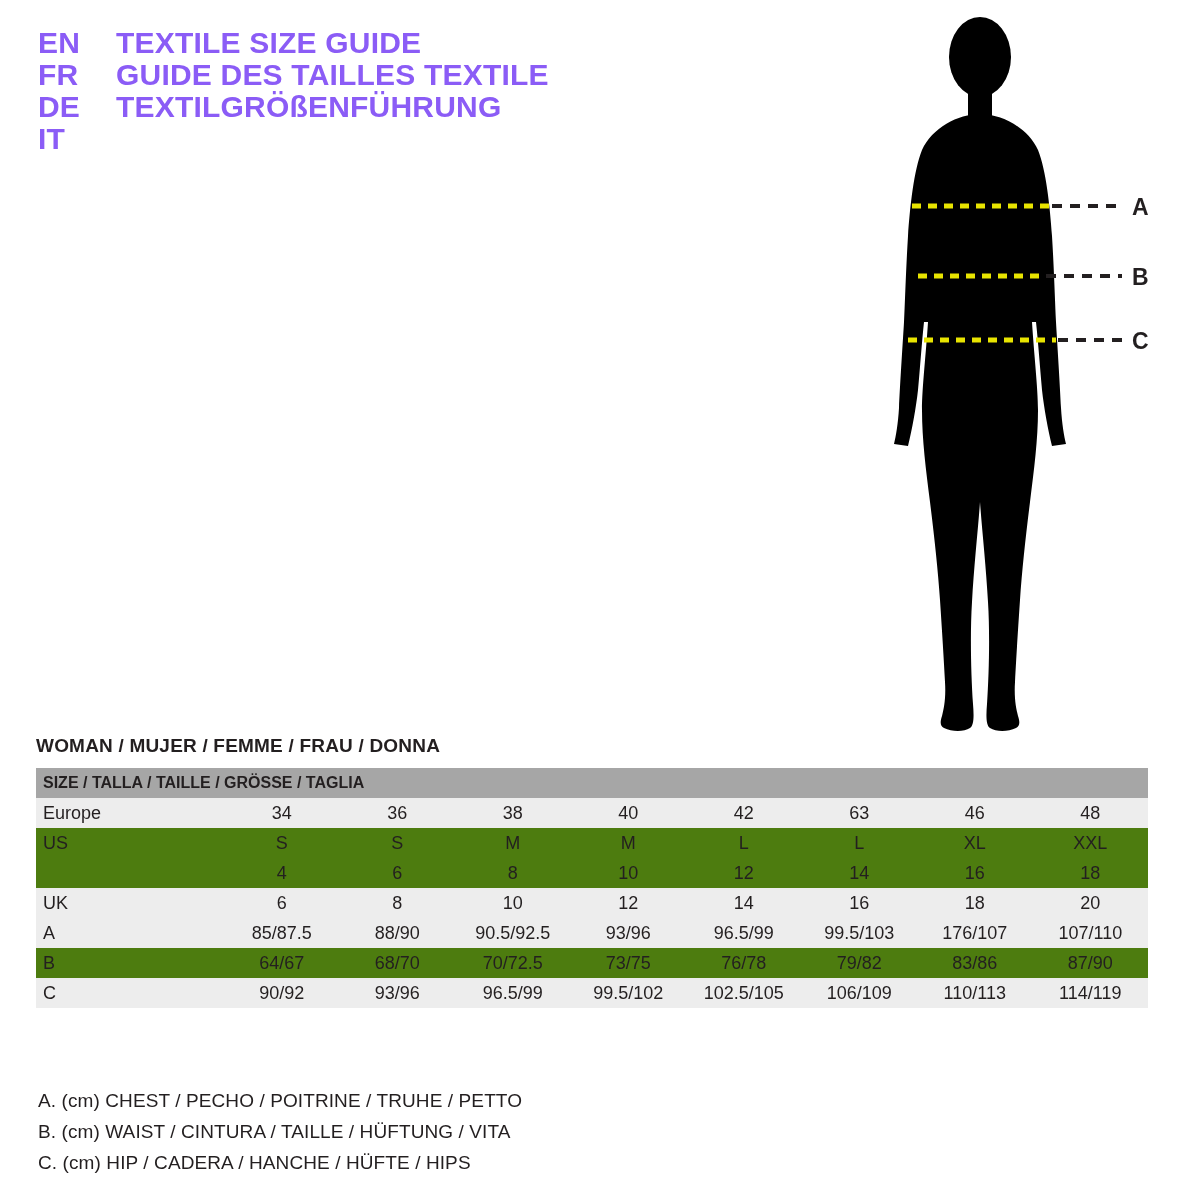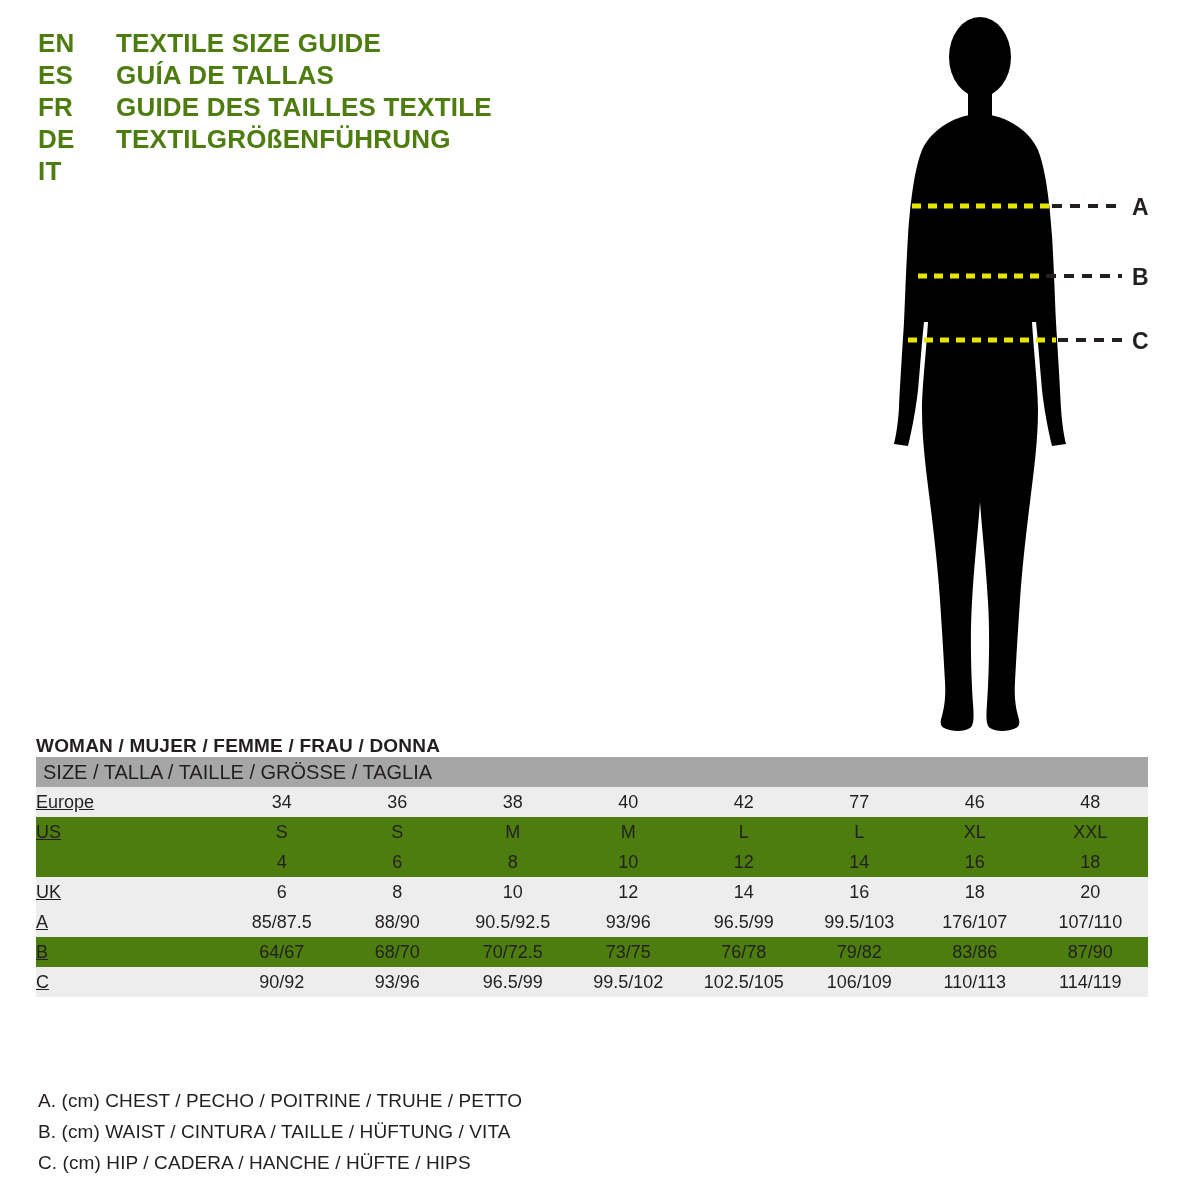--- a/index.html
+++ b/index.html
@@ -18,26 +18,26 @@
 
   
   #lang-block {
     position: absolute;
     left: 38px;
     top: 28px;
     width: 560px;
   }
   .lang-row {
     display: flex;
-    align-items: flex-start;
+    align-items: flex-end;
     height: 32px;
-    font-size: 26px;
+    font-size: 30px;
     font-weight: bold;
     letter-spacing: 0.2px;
-    color: #4d7c0f;
+    color: #8b5cf6;
   }
   .lang-code {
     width: 78px;
     flex: 0 0 78px;
   }
   .lang-text {
     white-space: nowrap;
   }
 
   
@@ -61,47 +61,48 @@
   #table-section {
     position: absolute;
     left: 36px;
     top: 735px;
     width: 1128px;
   }
   #woman-title {
     font-size: 19px;
     font-weight: bold;
     color: #231f20;
+    margin-bottom: 11px;
     letter-spacing: 0.2px;
   }
   table {
     border-collapse: collapse;
     width: 1112px;
     table-layout: fixed;
   }
   th, td {
     font-size: 18px;
     color: #231f20;
     height: 30px;
     padding: 0;
     font-weight: normal;
     text-align: center;
     vertical-align: middle;
   }
   th.head-cell {
     background: #a6a6a6;
     text-align: left;
-    font-weight: normal;
+    font-weight: bold;
     padding-left: 7px;
     height: 30px;
-    font-size: 20px;
+    font-size: 16px;
   }
   td.row-label {
     text-align: left;
-    text-decoration: underline;
+    padding-left: 7px;
   }
   tr.shade td { background: #ededed; }
   tr.plain td { background: #4d7c0f; }
   col.c-label { width: 188px; }
   col.c-data  { width: 115.5px; }
 
   
   #footnotes {
     position: absolute;
     left: 38px;
@@ -117,24 +118,20 @@
     white-space: nowrap;
   }
 </style>
 </head>
 <body>
 
 <div id="lang-block">
   <div class="lang-row">
     <span class="lang-code">EN</span>
     <span class="lang-text">TEXTILE SIZE GUIDE</span>
-  </div>
-  <div class="lang-row">
-    <span class="lang-code">ES</span>
-    <span class="lang-text">GUÍA DE TALLAS</span>
   </div>
   <div class="lang-row">
     <span class="lang-code">FR</span>
     <span class="lang-text">GUIDE DES TAILLES TEXTILE</span>
   </div>
   <div class="lang-row">
     <span class="lang-code">DE</span>
     <span class="lang-text">TEXTILGRÖßENFÜHRUNG</span>
   </div>
   <div class="lang-row">
@@ -226,21 +223,21 @@
       </tr>
     </thead>
     <tbody>
       <tr class="shade">
         <td class="row-label">Europe</td>
         <td>34</td>
         <td>36</td>
         <td>38</td>
         <td>40</td>
         <td>42</td>
-        <td>77</td>
+        <td>63</td>
         <td>46</td>
         <td>48</td>
       </tr>
       <tr class="plain">
         <td class="row-label">US</td>
         <td>S</td>
         <td>S</td>
         <td>M</td>
         <td>M</td>
         <td>L</td>

